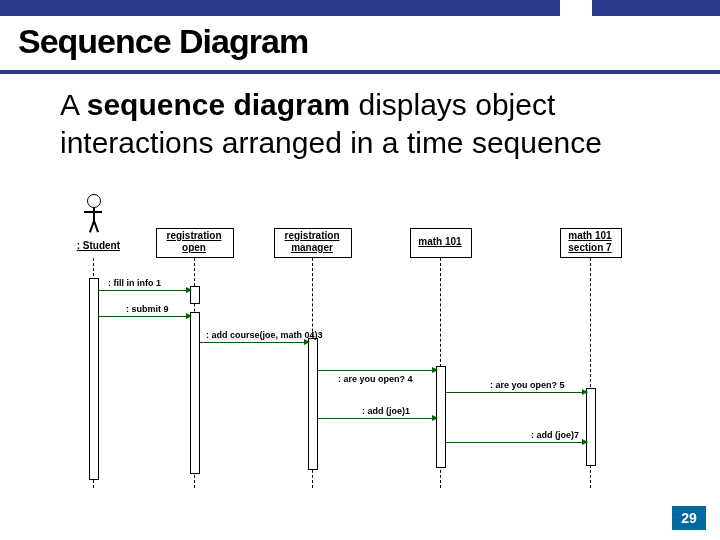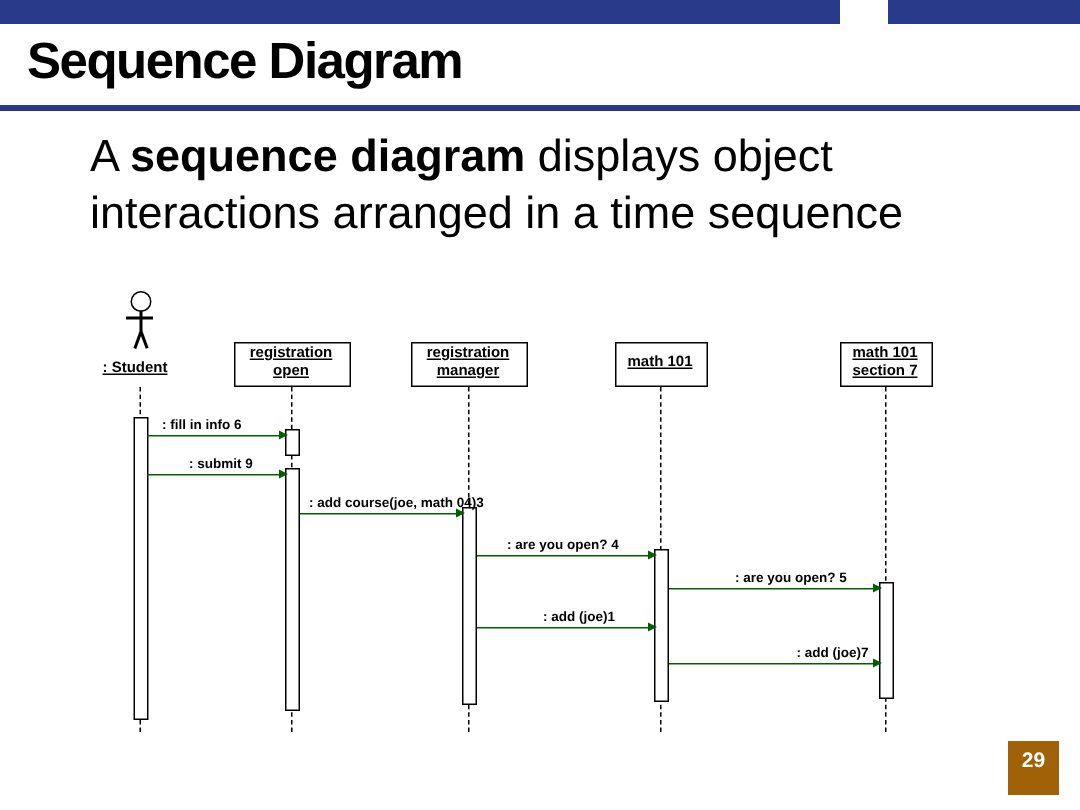--- a/index.html
+++ b/index.html
@@ -15,21 +15,21 @@
   .actor-arm { position: absolute; width: 18px; height: 1.5px; background: #000; }
   .actor-leg { position: absolute; width: 1.5px; height: 12px; background: #000; }
   .label { position: absolute; font-size: 10px; font-weight: bold; text-decoration: underline; text-align: center; line-height: 12px; }
   .objbox { position: absolute; border: 1.5px solid #000; background: #fff; }
   .lifeline { position: absolute; width: 1px; border-left: 1px dashed #000; }
   .activation { position: absolute; width: 8px; background: #fff; border: 1px solid #000; }
   .msg-label { position: absolute; font-size: 9px; font-weight: bold; white-space: nowrap; }
   .arrow-line { position: absolute; height: 1px; background: #006000; }
   .arrow-head { position: absolute; width: 0; height: 0; border-top: 3px solid transparent; border-bottom: 3px solid transparent; }
   .arrow-head.right { border-left: 6px solid #006000; }
-  .slide-num { position: absolute; bottom: 10px; right: 14px; width: 34px; height: 36px; background: #a16207; color: #fff; font-size: 14px; font-weight: bold; text-align: center; line-height: 24px; }
+  .slide-num { position: absolute; bottom: 10px; right: 14px; width: 34px; height: 24px; background: #0369a1; color: #fff; font-size: 14px; font-weight: bold; text-align: center; line-height: 24px; }
 </style>
 </head>
 <body>
 
 <div class="topbar"></div>
 <div class="topbar-white"></div>
 <div class="title-block">
   <div class="title">Sequence Diagram</div>
 </div>
 
@@ -39,21 +39,21 @@
 
 <div class="diagram">
 
   <div style="position:absolute; left:24px; top:-4px;">
     <div class="actor-head" style="left:3px; top:0;"></div>
     <div class="actor-body" style="left:9px; top:13px;"></div>
     <div class="actor-arm" style="left:0; top:17px;"></div>
     <div class="actor-leg" style="left:9px; top:27px; transform-origin:top; transform:rotate(20deg);"></div>
     <div class="actor-leg" style="left:9px; top:27px; transform-origin:top; transform:rotate(-20deg);"></div>
   </div>
-  <div class="label" style="left:0; top:42px; width:60px; text-align:center;text-decoration:underline;">: Student</div>
+  <div class="label" style="left:0; top:42px; width:60px; text-align:right;text-decoration:underline;">: Student</div>
 
   <div class="objbox" style="left:96px; top:30px; width:76px; height:28px;"></div>
   <div class="label" style="left:96px; top:32px; width:76px;">registration</div>
   <div class="label" style="left:96px; top:44px; width:76px;">open</div>
 
   <div class="objbox" style="left:214px; top:30px; width:76px; height:28px;"></div>
   <div class="label" style="left:214px; top:32px; width:76px;">registration</div>
   <div class="label" style="left:214px; top:44px; width:76px;">manager</div>
 
   <div class="objbox" style="left:350px; top:30px; width:60px; height:28px;"></div>
@@ -71,33 +71,33 @@
 
   <div class="activation" style="left:29px; top:80px; height:200px;"></div>
   <div class="activation" style="left:130px; top:88px; height:16px;"></div>
   <div class="activation" style="left:130px; top:114px; height:160px;"></div>
   <div class="activation" style="left:248px; top:140px; height:130px;"></div>
   <div class="activation" style="left:376px; top:168px; height:100px;"></div>
   <div class="activation" style="left:526px; top:190px; height:76px;"></div>
 
   <div class="arrow-line" style="left:38px; top:92px; width:90px;"></div>
   <div class="arrow-head right" style="left:126px; top:89px;"></div>
-  <div class="msg-label" style="left:48px; top:80px;">: fill in info 6</div>
+  <div class="msg-label" style="left:48px; top:80px;">: fill in info 1</div>
 
   <div class="arrow-line" style="left:38px; top:118px; width:90px;"></div>
   <div class="arrow-head right" style="left:126px; top:115px;"></div>
   <div class="msg-label" style="left:66px; top:106px;">: submit 9</div>
 
   <div class="arrow-line" style="left:140px; top:144px; width:106px;"></div>
   <div class="arrow-head right" style="left:244px; top:141px;"></div>
   <div class="msg-label" style="left:146px; top:132px;">: add course(joe, math 04)3</div>
 
   <div class="arrow-line" style="left:258px; top:172px; width:116px;"></div>
   <div class="arrow-head right" style="left:372px; top:169px;"></div>
-  <div class="msg-label" style="left:278px; top:160px;">: are you open? 4</div>
+  <div class="msg-label" style="left:278px; top:176px;">: are you open? 4</div>
 
   <div class="arrow-line" style="left:386px; top:194px; width:138px;"></div>
   <div class="arrow-head right" style="left:522px; top:191px;"></div>
   <div class="msg-label" style="left:430px; top:182px;">: are you open? 5</div>
 
   <div class="arrow-line" style="left:258px; top:220px; width:116px;"></div>
   <div class="arrow-head right" style="left:372px; top:217px;"></div>
   <div class="msg-label" style="left:302px; top:208px;">: add (joe)1</div>
 
   <div class="arrow-line" style="left:386px; top:244px; width:138px;"></div>

